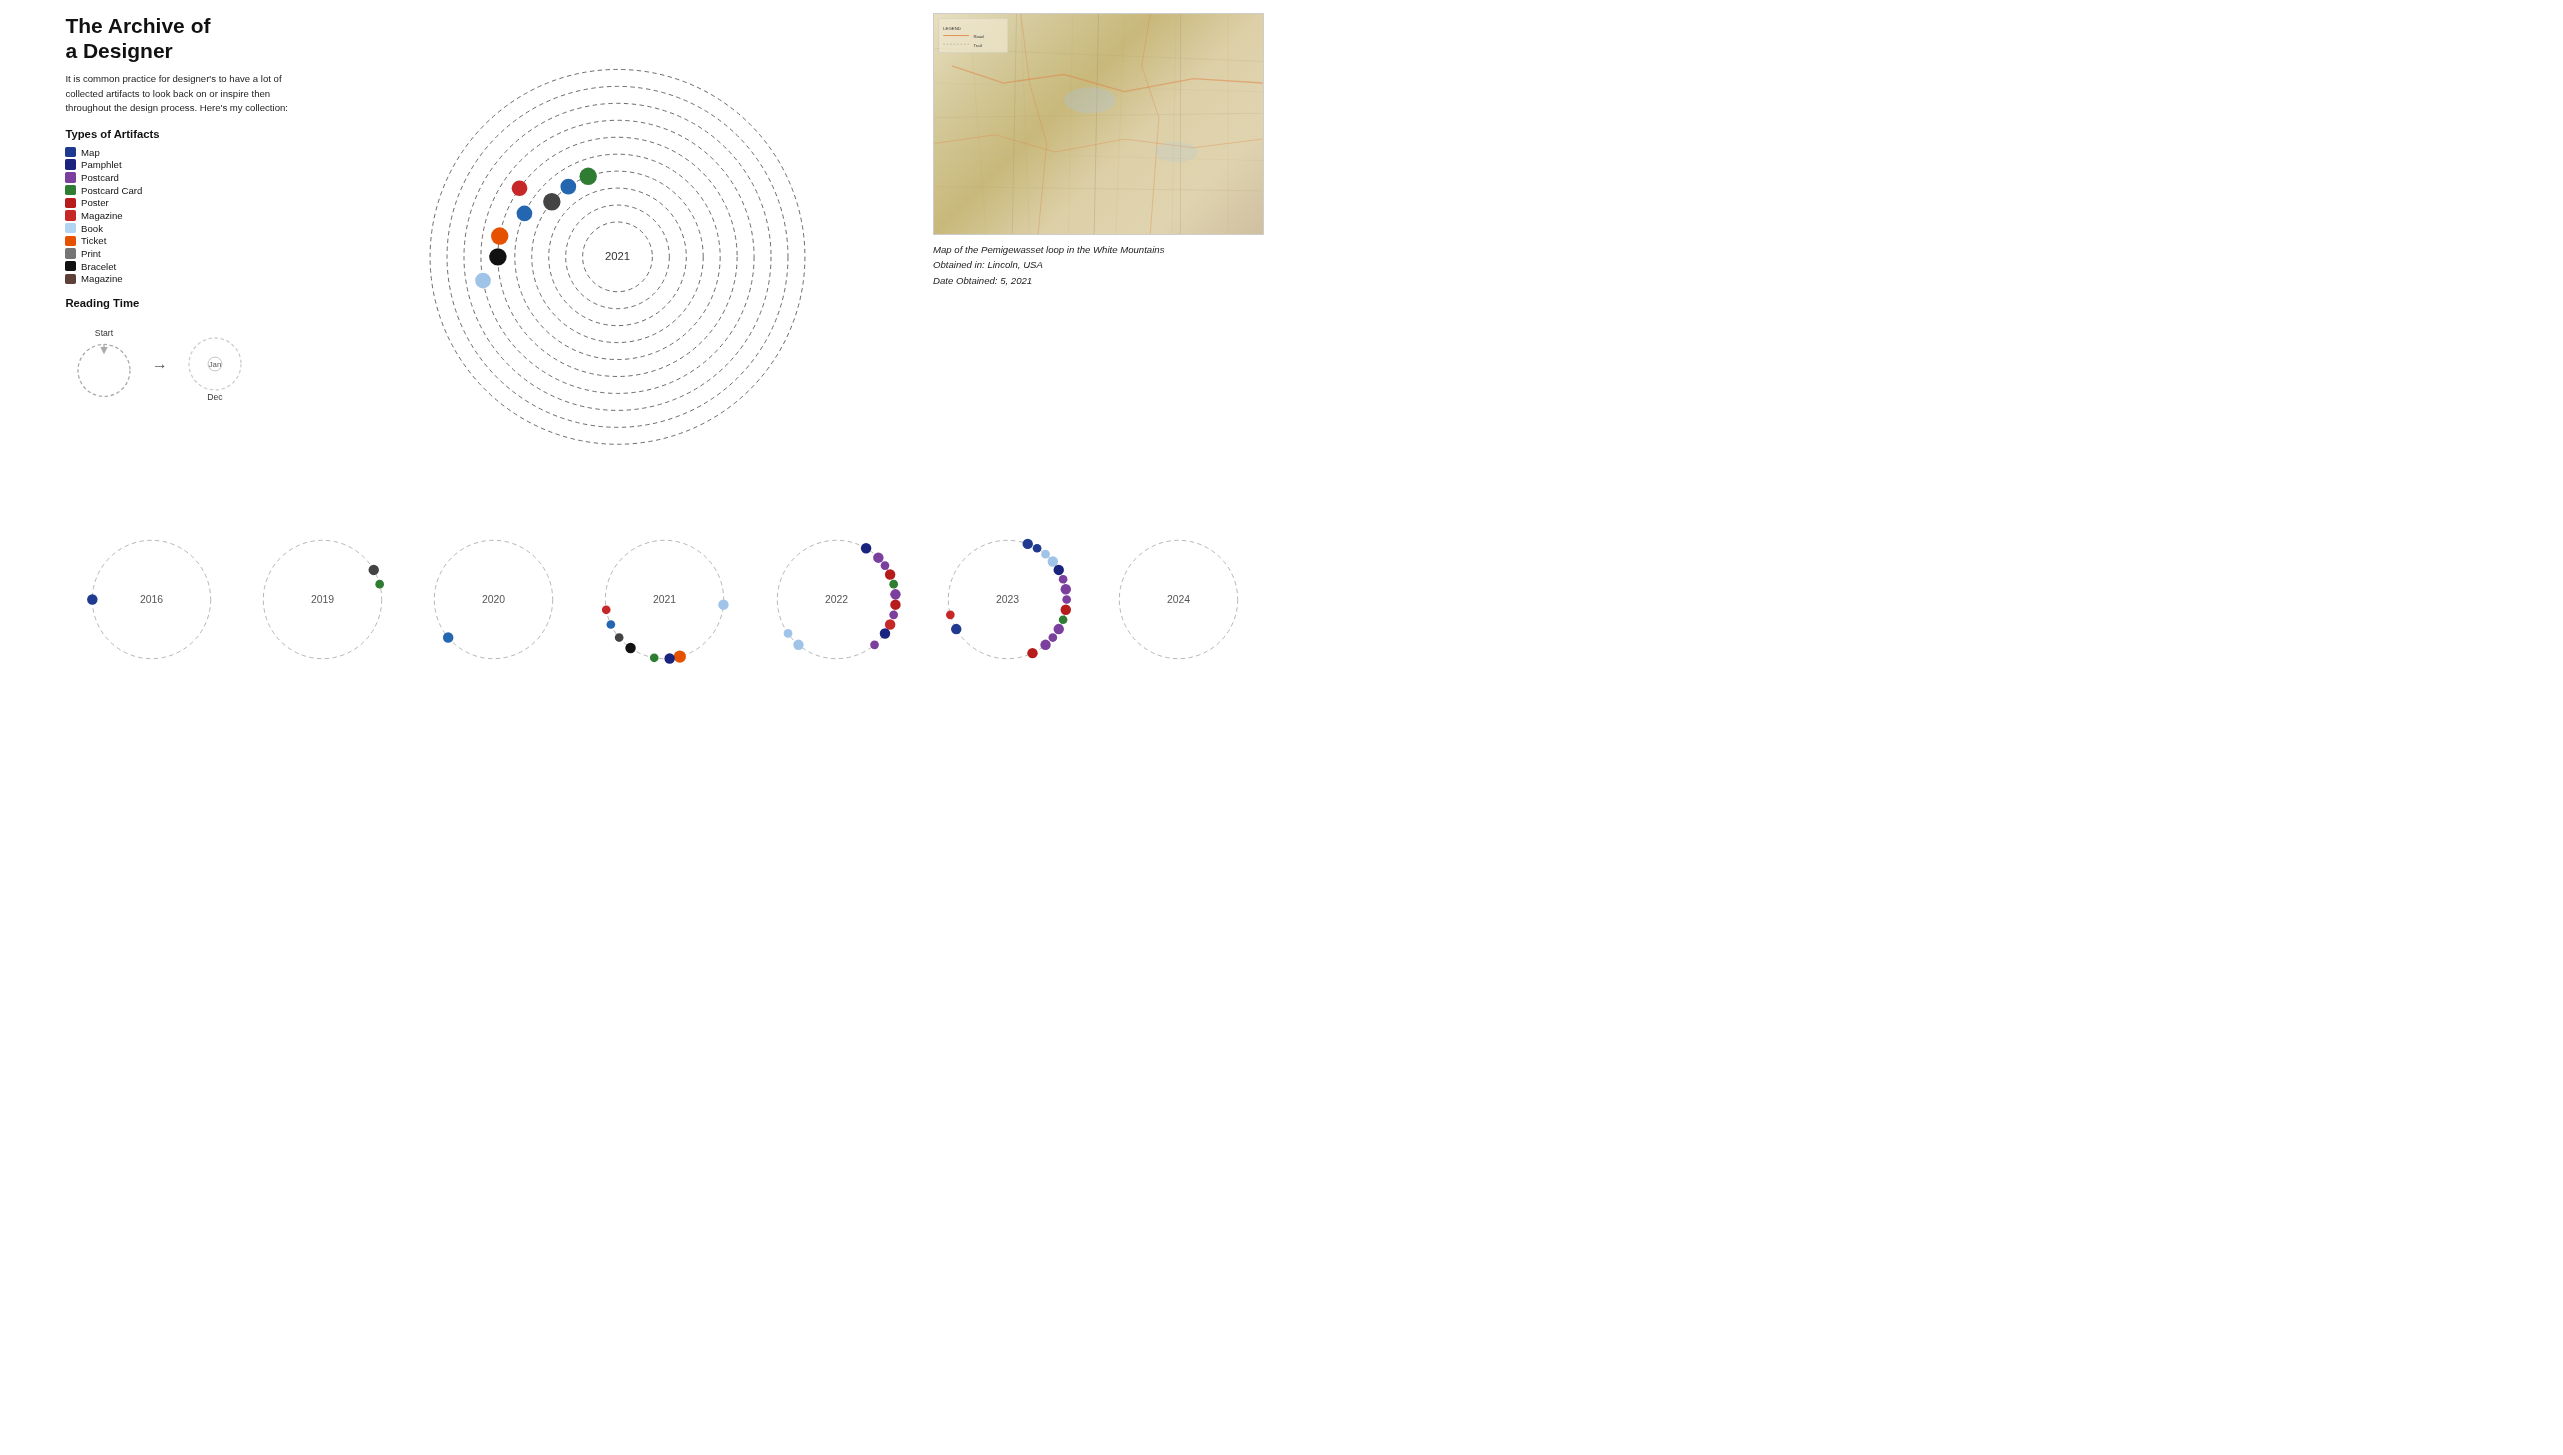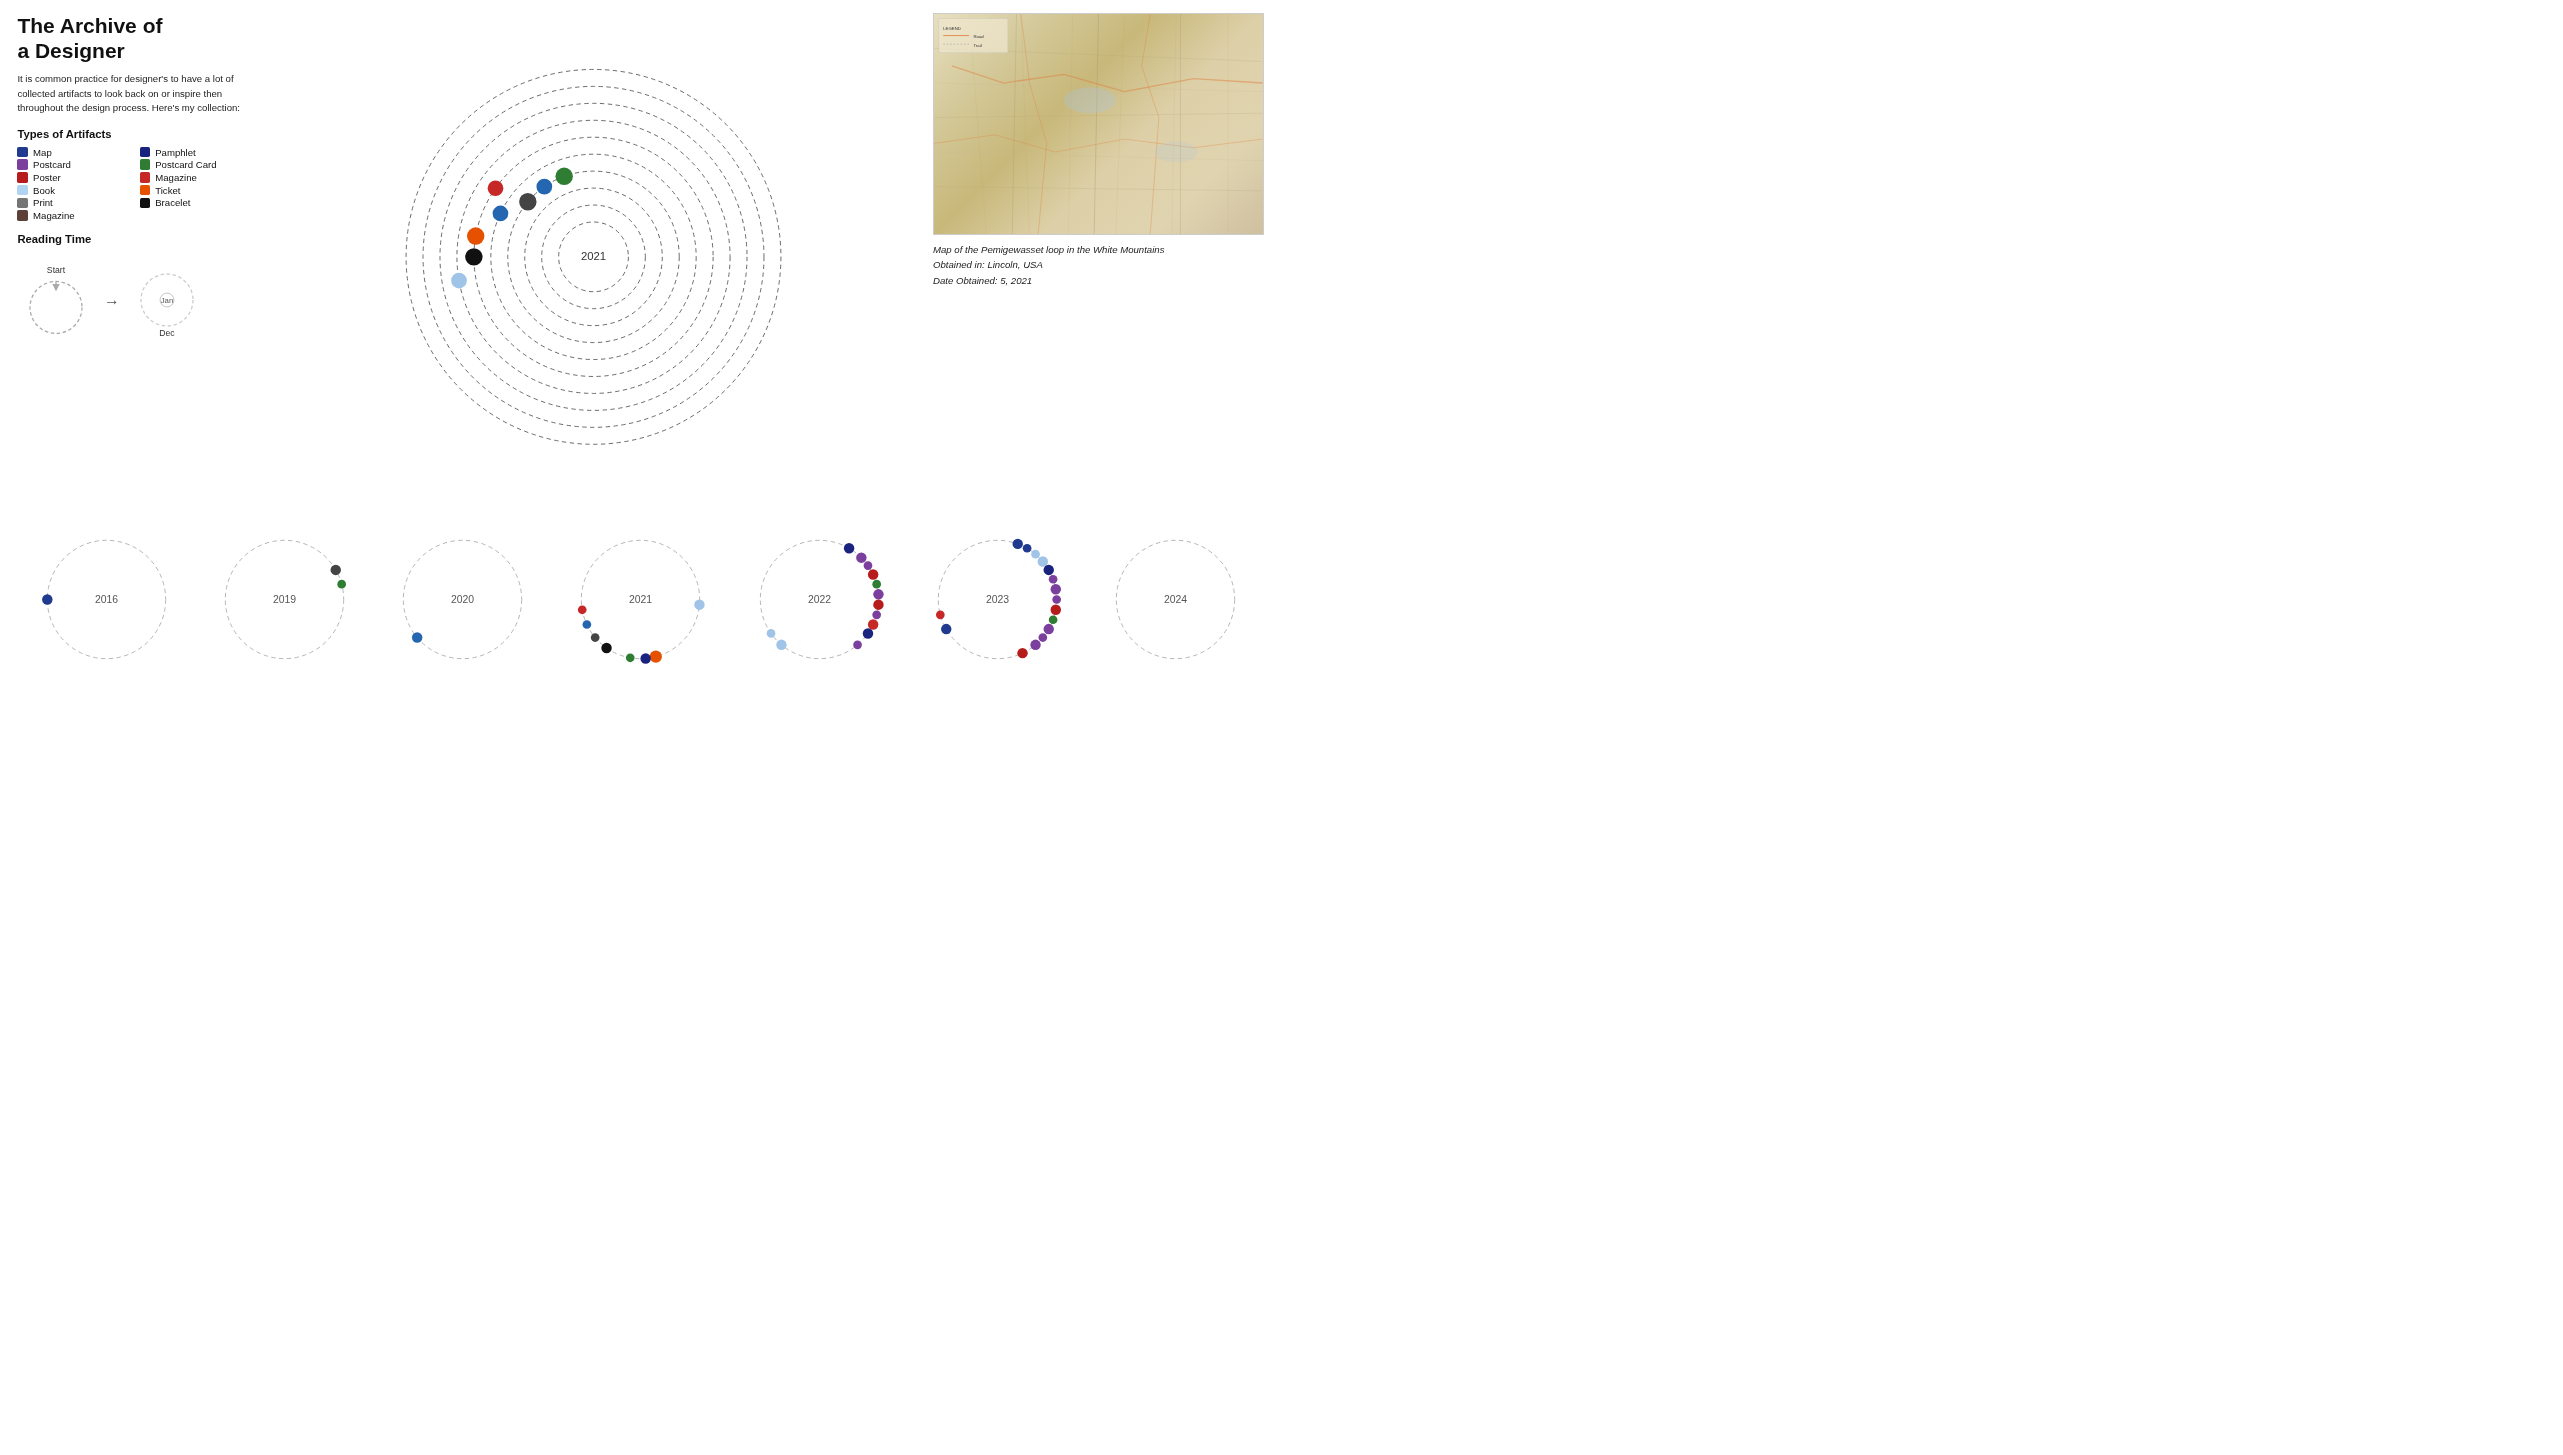--- a/index.html
+++ b/index.html
@@ -9,20 +9,21 @@
       font-size: 11.3px;
       color: #111;
       width: 1282px;
       min-height: 728px;
       overflow-x: hidden;
     }
     .main-container {
       display: flex;
       flex-direction: column;
       width: 100%;
+      padding-left: 48px;
     }
     .top-section {
       display: flex;
       flex-direction: row;
       width: 100%;
       padding: 8.7px 8.7px 8.7px 8.7px;
     }
     .left-panel {
       width: 253px;
       flex-shrink: 0;
@@ -40,21 +41,21 @@
       margin-bottom: 12.2px;
       color: #222;
     }
     .section-heading {
       font-size: 11.3px;
       font-weight: bold;
       margin-bottom: 7px;
     }
     .legend-grid {
       display: grid;
-      grid-template-columns: 1fr 1fr;
+      grid-template-columns: 1fr;
       gap: 1.7px 8.7px;
       margin-bottom: 12.2px;
     }
     .legend-item {
       display: flex;
       align-items: center;
       gap: 5.2px;
       font-size: 9.6px;
     }
     .legend-color {

